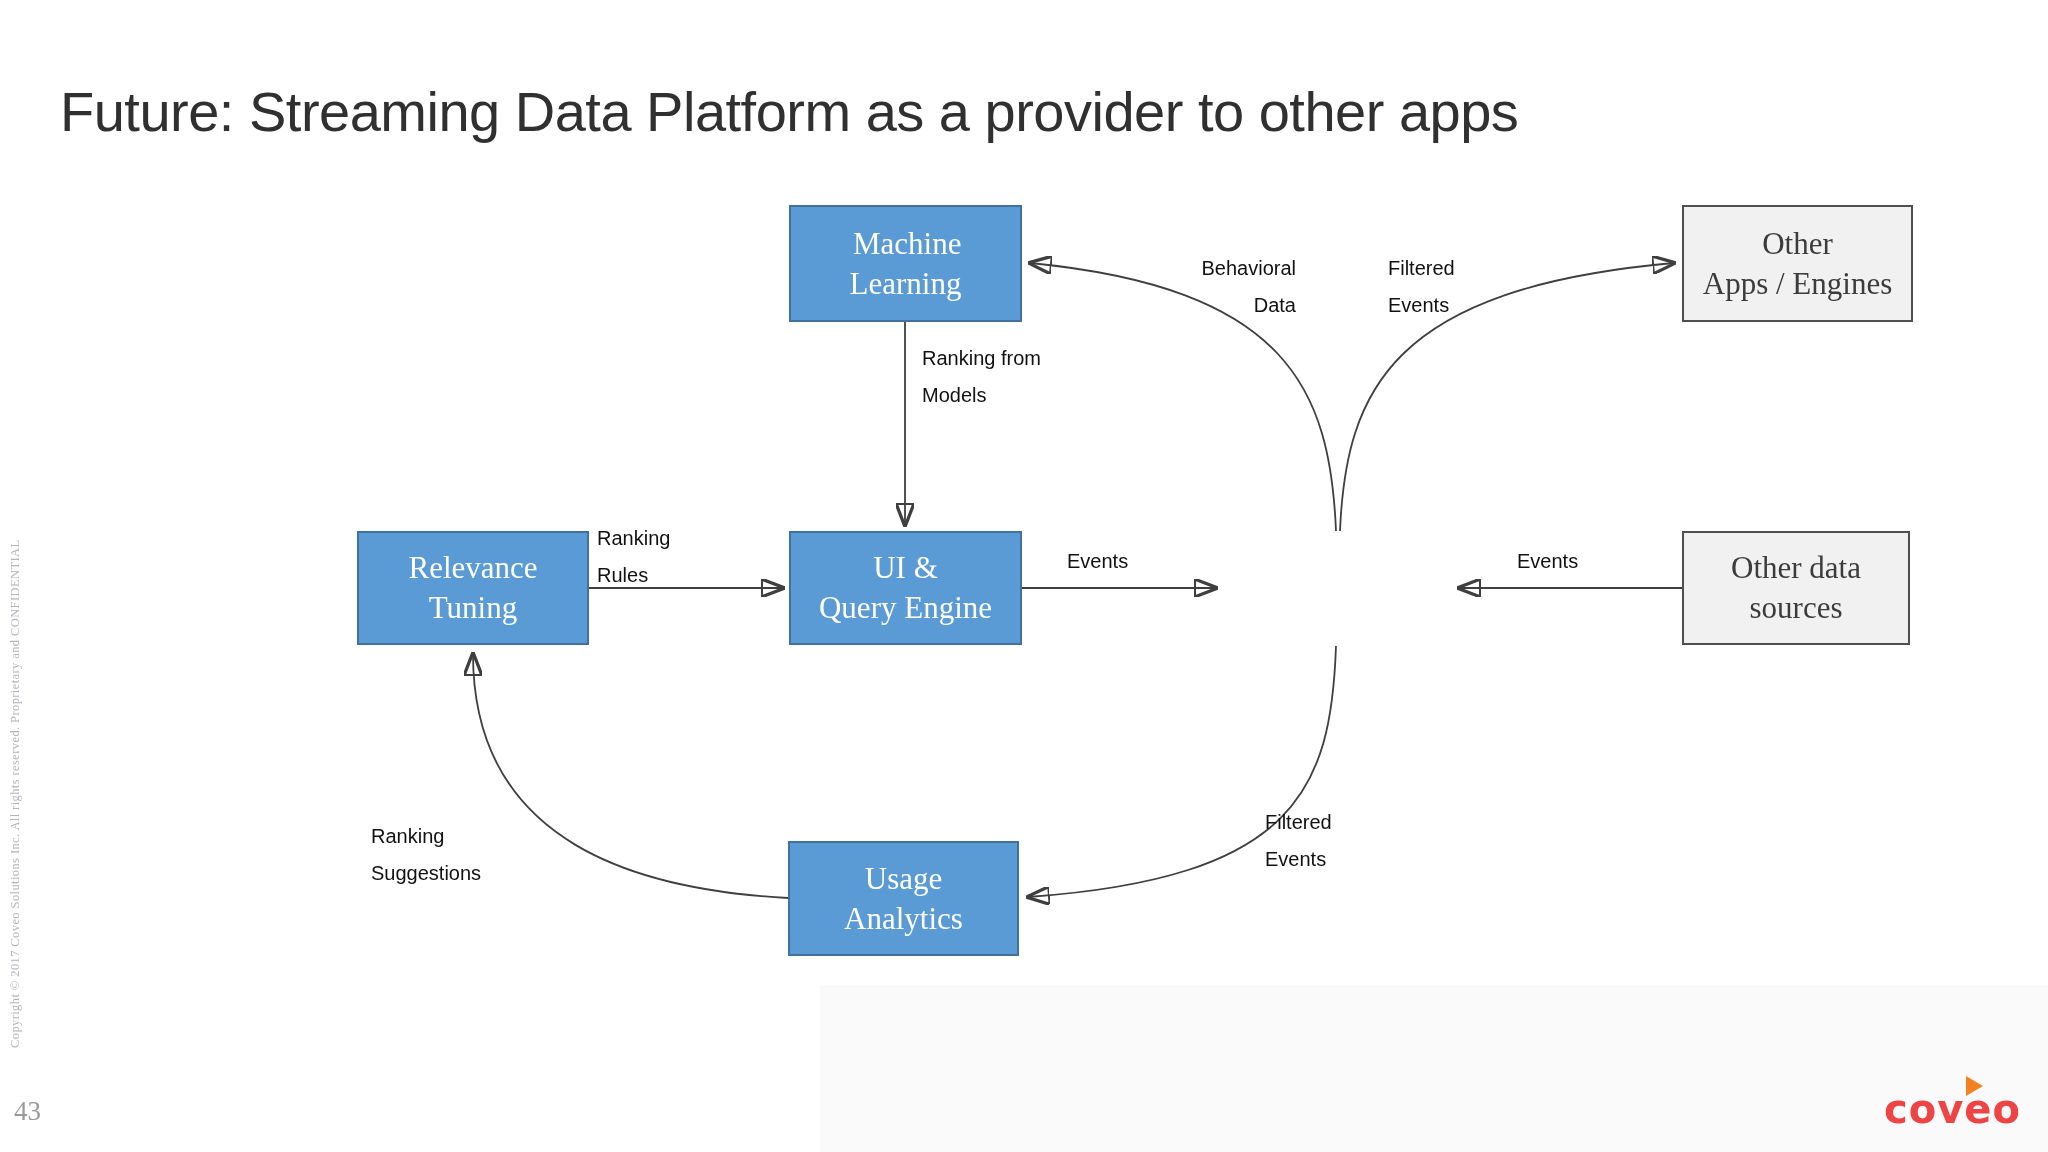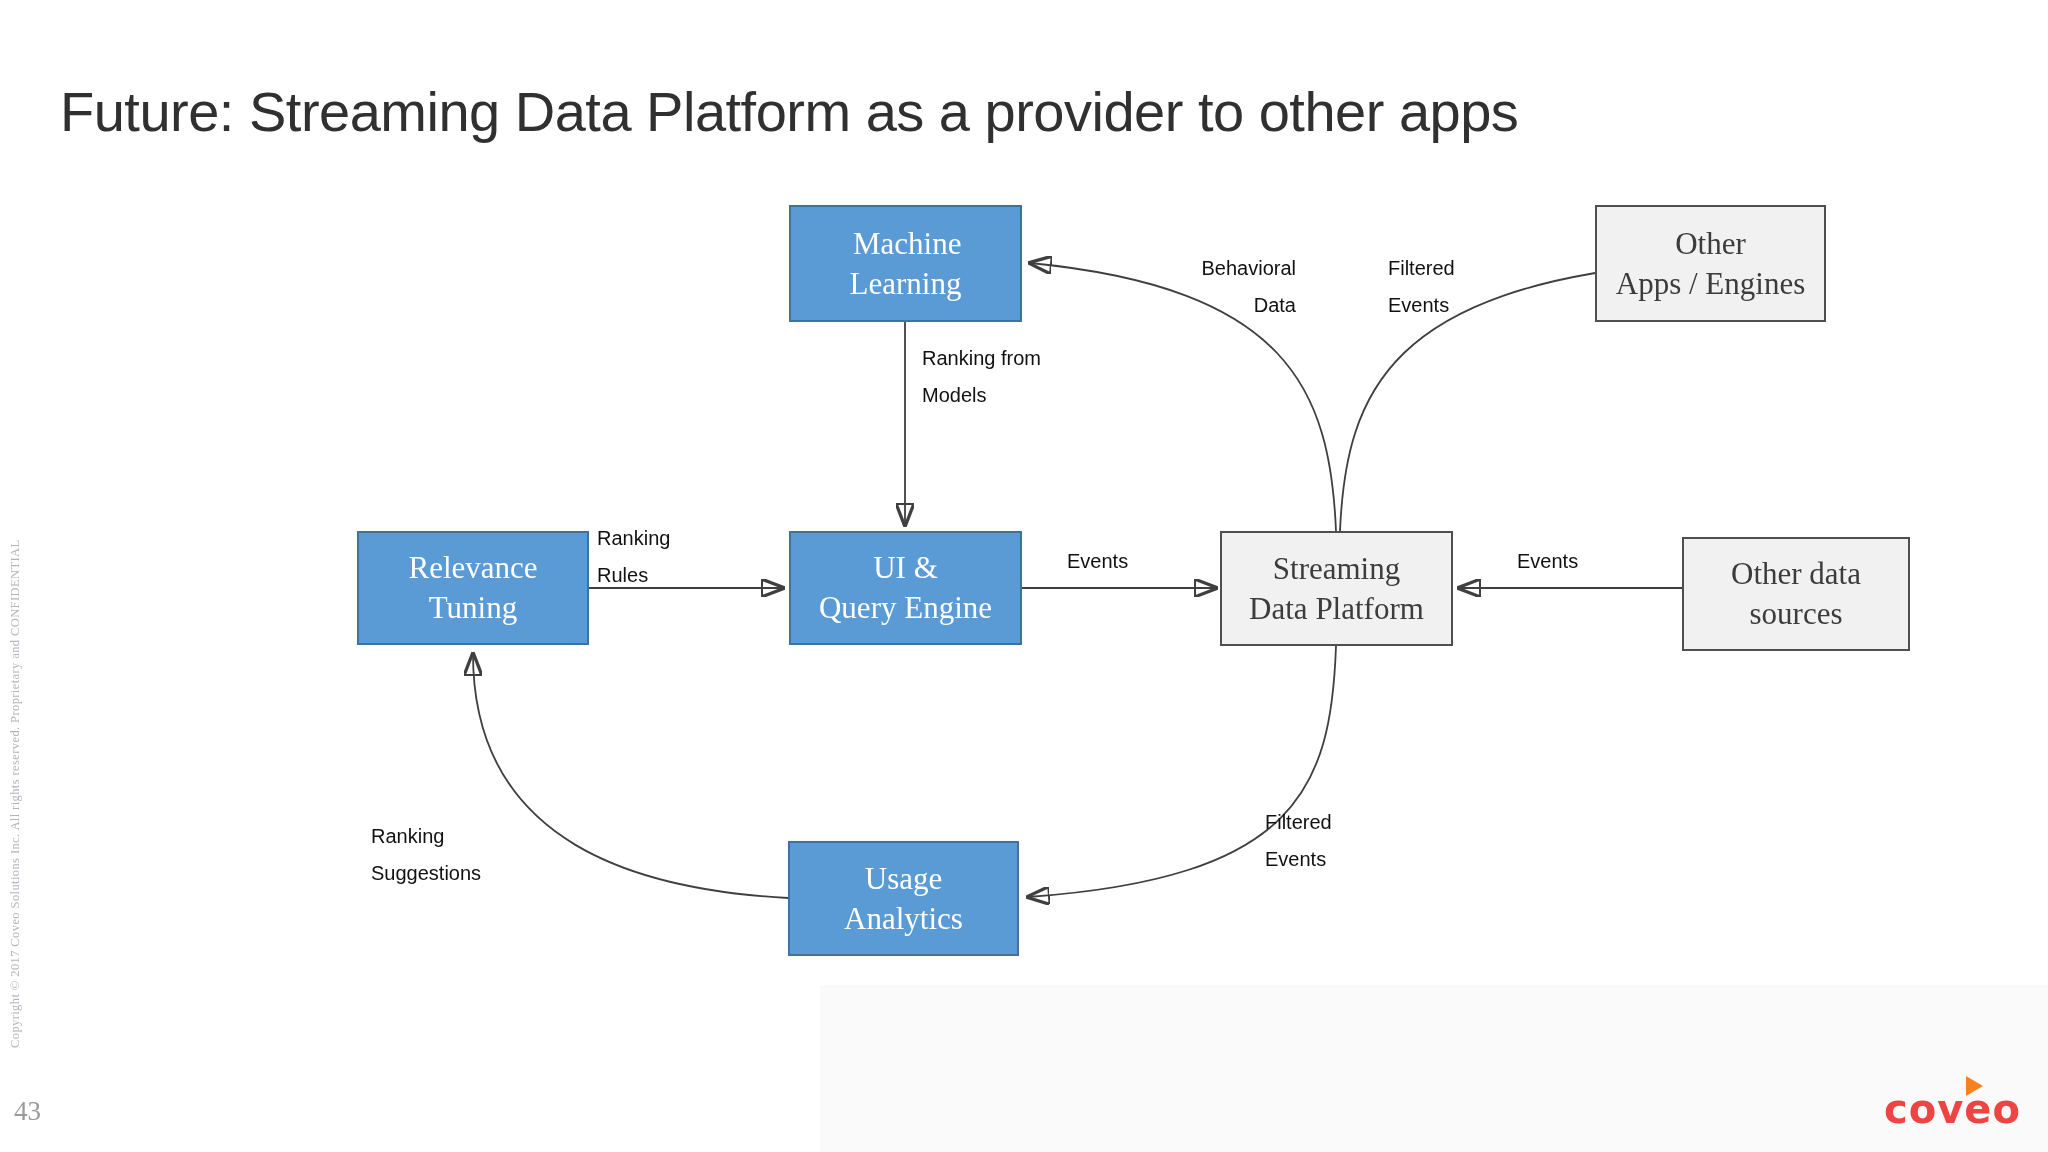--- a/index.html
+++ b/index.html
@@ -30,25 +30,25 @@
     font-size:31px;line-height:40px;
     box-sizing:border-box;
   }
   .node.blue{
     background:#5B9BD5;border:2px solid #41719C;color:#ffffff;
   }
   .node.gray{
     background:#F1F1F1;border:2px solid #4f4f4f;color:#3c3c3c;
   }
   .n-ml {left:789px; top:205px; width:233px; height:117px;text-align:right;}
-  .n-oa {left:1595px;top:205px; width:231px; height:117px;}
+  .n-oa {left:1682px;top:205px; width:231px; height:117px;}
   .n-rt {left:357px; top:531px; width:232px; height:114px;}
   .n-ui {left:789px; top:531px; width:233px; height:114px;}
   .n-sdp{left:1220px;top:531px; width:233px; height:115px;}
-  .n-ods{left:1682px;top:531px; width:228px; height:114px;margin-top:6px;}
+  .n-ods{left:1682px;top:531px; width:228px; height:114px;}
   .n-ua {left:788px; top:841px; width:231px; height:115px;}
   .edge-label{
     position:absolute;
     font-family:"Liberation Sans",sans-serif;
     font-size:20px;line-height:37px;color:#111111;
     white-space:pre-line;
   }
   .l-behavioral{left:1100px;top:250px;width:196px;text-align:right;}
   .l-filtered-top{left:1388px;top:250px;}
   .l-ranking-models{left:922px;top:340px;}
@@ -120,22 +120,20 @@
   </svg>
 
   <div class="node blue n-ml">Machine
 Learning</div>
   <div class="node gray n-oa">Other
 Apps / Engines</div>
   <div class="node blue n-rt">Relevance
 Tuning</div>
   <div class="node blue n-ui">UI &amp;
 Query Engine</div>
-  <div class="node gray n-sdp">Streaming
-Data Platform</div>
   <div class="node gray n-ods">Other data
 sources</div>
   <div class="node blue n-ua">Usage
 Analytics</div>
 
   <div class="edge-label l-behavioral">Behavioral
 Data</div>
   <div class="edge-label l-filtered-top">Filtered
 Events</div>
   <div class="edge-label l-ranking-models">Ranking from

